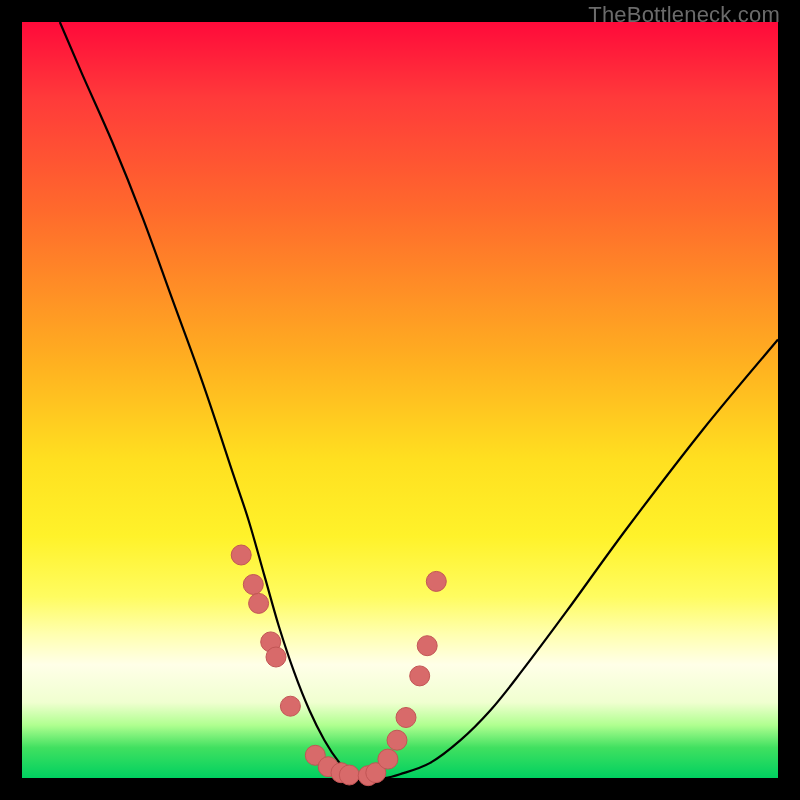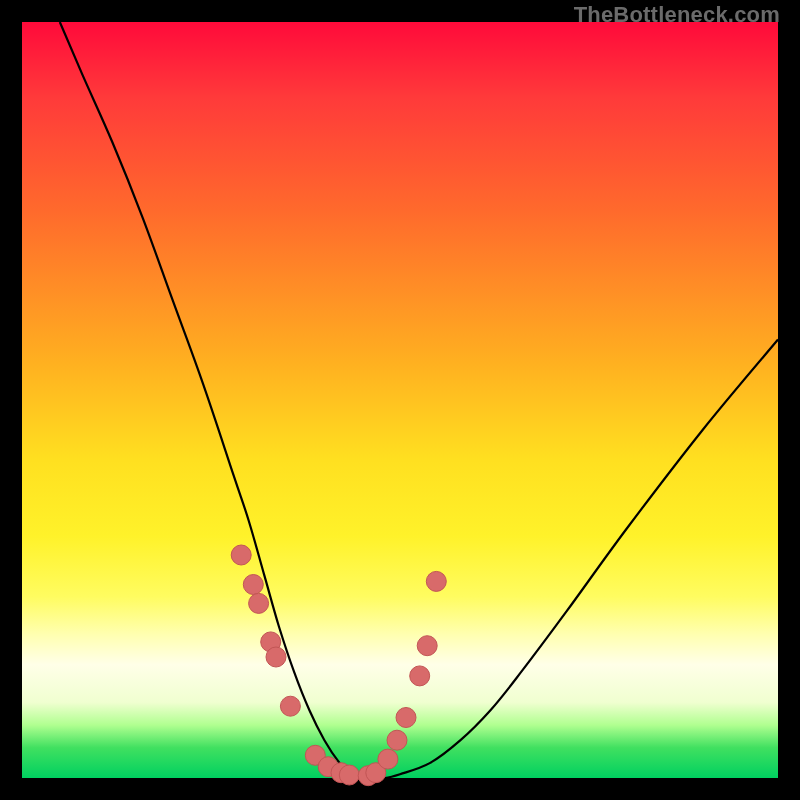--- a/index.html
+++ b/index.html
@@ -42,21 +42,21 @@
       #40e060 96%,
       #00d060 100%
     );
   }
   .watermark {
     position: absolute;
     right: 20px;
     top: 2px;
     color: #6b6b6b;
     font-size: 22px;
-    font-weight: 700;
+    font-weight: 400;
     letter-spacing: 0.2px;
     user-select: none;
   }
   svg.overlay {
     position: absolute;
     left: 0;
     top: 0;
     width: 756px;
     height: 756px;
     overflow: visible;

